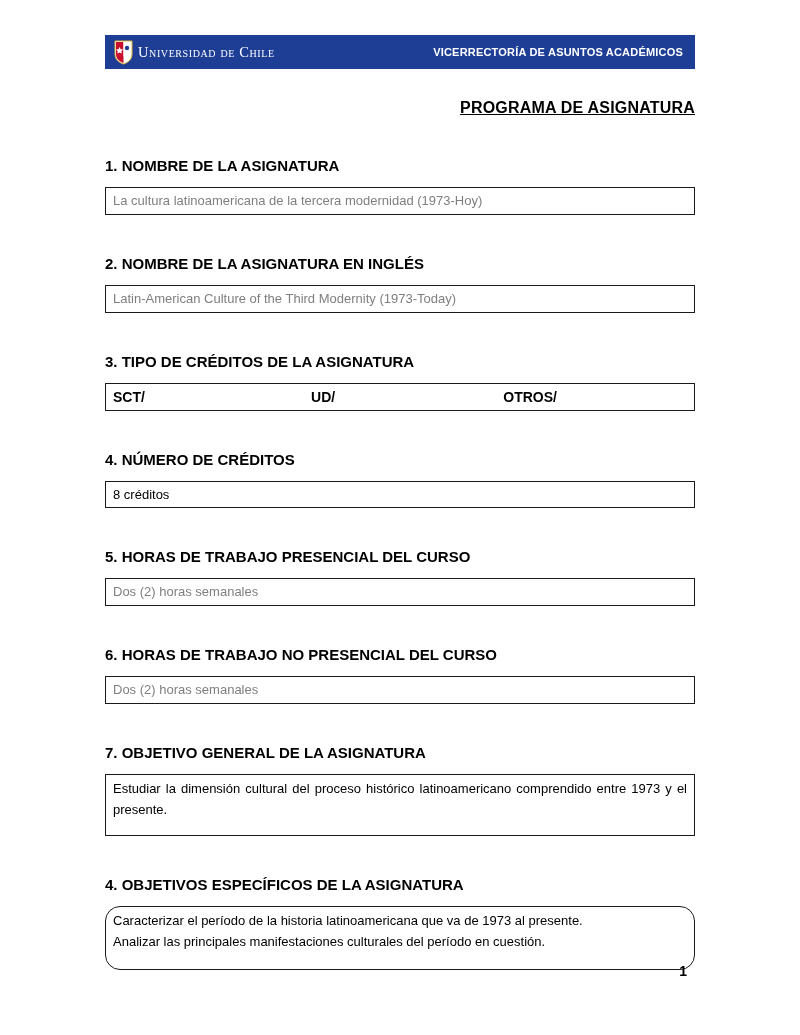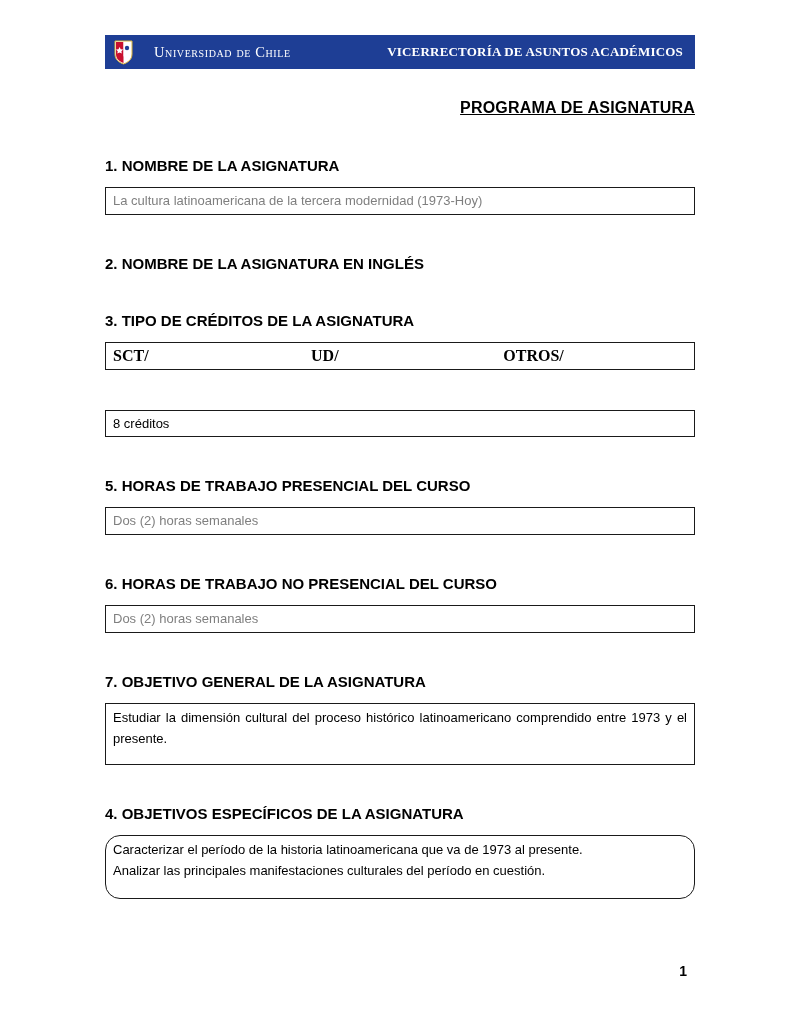--- a/index.html
+++ b/index.html
@@ -23,36 +23,35 @@
     height: 34px;
     display: flex;
     align-items: center;
     justify-content: space-between;
     padding: 0 12px 0 9px;
     background: #1e3e95; 
   }
   .header-left {
     display: flex;
     align-items: center;
-    gap: 21px;
+    gap: 5px;
   }
   .crest { display: inline-flex; align-items: center; }
   .uni-name {
     font-family: "Liberation Serif", serif;
     font-variant: small-caps;
     color: #ffffff;
     font-size: 14.5px;
     letter-spacing: 0.6px;
   }
   .header-right {
     color: #ffffff;
     font-weight: bold;
-    font-size: 13px;
+    font-size: 11px;
     letter-spacing: 0.2px;
-    font-family: Liberation Serif, serif;
   }
   
   .doc-title {
     margin-top: 30px;
     text-align: right;
     font-size: 16px;
     font-weight: bold;
     text-decoration: underline;
     letter-spacing: 0.2px;
     color: #000;
@@ -76,22 +75,21 @@
     background: #fff;
   }
   .field-box.gray { color: #7f7f7f; }
   .field-box.small { font-size: 13px; line-height: 19px; min-height: 25px; }
   .field-box.tall { min-height: 62px; }
   .field-box.tall8 { min-height: 64px; border-radius: 15px; }
   .field-box.justify { text-align: justify; line-height: 21px; }
   .credits-box {
     display: flex;
     font-weight: bold;
-    font-size: 16px;
-    font-family: Liberation Serif, serif;
+    font-size: 14px;
   }
   .credit-col { width: 34.5%; }
   .credit-col:nth-child(2) { width: 33.5%; }
   .credit-col:nth-child(3) { width: 32%; }
   
   .page-number {
     position: absolute;
     top: 963px;
     right: 113px;
     font-weight: bold;
@@ -122,32 +120,34 @@
 
   <h1 class="doc-title" data-bind="title">PROGRAMA DE ASIGNATURA</h1>
 
   <div class="section">
     <div class="section-heading" data-bind="sections.0.heading">1. NOMBRE DE LA ASIGNATURA</div>
     <div class="field-box gray" data-bind="sections.0.value">La cultura latinoamericana de la tercera modernidad (1973-Hoy)</div>
   </div>
 
   <div class="section">
     <div class="section-heading" data-bind="sections.1.heading">2. NOMBRE DE LA ASIGNATURA EN INGLÉS</div>
+    <div class="field-box gray" data-bind="sections.1.value">Latin-American Culture of the Third Modernity (1973-Today)</div>
   </div>
 
   <div class="section">
     <div class="section-heading" data-bind="sections.2.heading">3. TIPO DE CRÉDITOS DE LA ASIGNATURA</div>
     <div class="field-box credits-box">
       <span class="credit-col" data-bind="sections.2.credit_labels.0">SCT/</span>
       <span class="credit-col" data-bind="sections.2.credit_labels.1">UD/</span>
       <span class="credit-col" data-bind="sections.2.credit_labels.2">OTROS/</span>
     </div>
   </div>
 
   <div class="section">
+    <div class="section-heading" data-bind="sections.3.heading">4. NÚMERO DE CRÉDITOS</div>
     <div class="field-box small" data-bind="sections.3.value">8 créditos</div>
   </div>
 
   <div class="section">
     <div class="section-heading" data-bind="sections.4.heading">5. HORAS DE TRABAJO PRESENCIAL DEL CURSO</div>
     <div class="field-box gray" data-bind="sections.4.value">Dos (2) horas semanales</div>
   </div>
 
   <div class="section">
     <div class="section-heading" data-bind="sections.5.heading">6. HORAS DE TRABAJO NO PRESENCIAL DEL CURSO</div>

